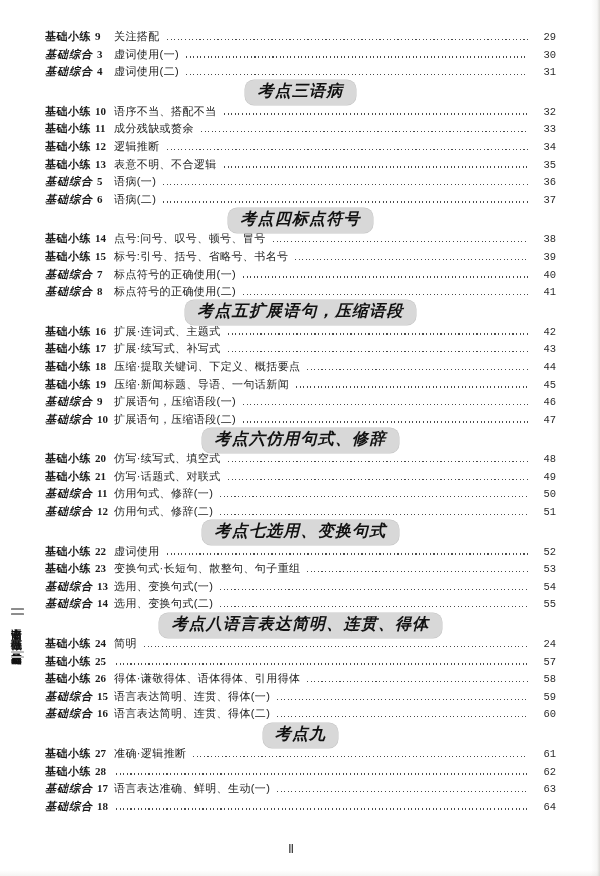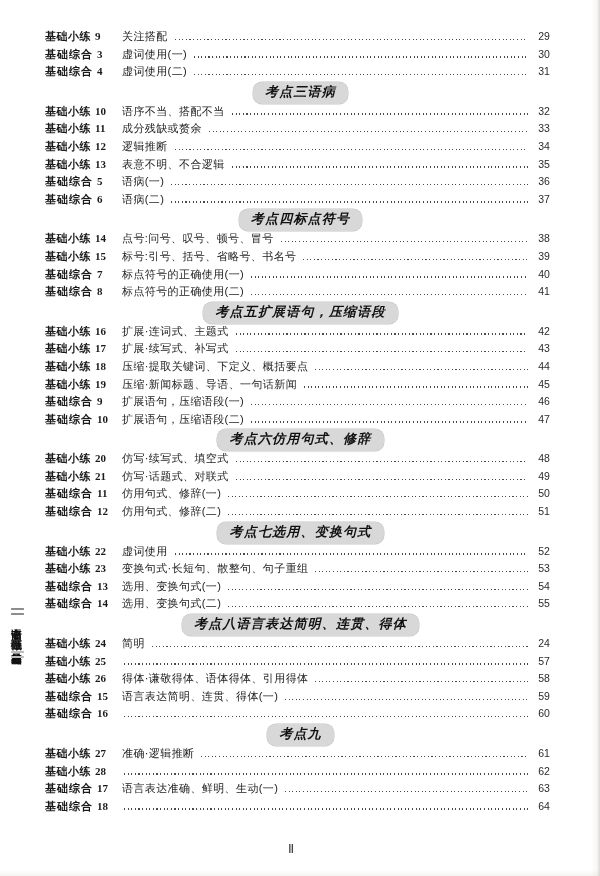--- a/index.html
+++ b/index.html
@@ -11,34 +11,34 @@
   }
   .page-edge{
     position:absolute;inset:0;pointer-events:none;
     background:
       linear-gradient(to left, rgba(190,186,180,.55) 0px, rgba(220,218,214,.25) 3px, rgba(255,255,255,0) 9px),
       linear-gradient(to top, rgba(225,223,219,.35) 0px, rgba(255,255,255,0) 6px);
   }
   
   .toc{position:absolute;left:45px;right:44px;top:29px;}
   .row{display:flex;align-items:baseline;height:17.6px;white-space:nowrap;}
-  .row .label{display:inline-flex;align-items:baseline;min-width:69px;margin-right:8px;font-weight:bold;font-size:11px;}
+  .row .label{display:inline-flex;align-items:baseline;min-width:69px;margin-right:0;font-weight:bold;font-size:11px;}
   .row .cat{letter-spacing:.5px;}
-  .row.comprehensive .cat{font-family:"Liberation Serif",serif;letter-spacing:1px;}
+  .row.comprehensive .cat{font-family:"Liberation Serif",serif;font-style:italic;letter-spacing:1px;}
   .row .num{font-family:"Liberation Serif",serif;font-weight:bold;font-size:11px;margin-left:4px;}
   .row .title{font-family:Liberation Sans, sans-serif;font-size:11px;letter-spacing:.4px;margin-right:5px;color:#1c1c1c;}
   .row .leader{flex:1 1 auto;height:1.3px;margin:0 4px 0 2px;
     background:repeating-linear-gradient(90deg,#4a4a4a 0 1.1px,transparent 1.1px 3.6px);}
-  .row .pagenum{width:24px;text-align:center;font-family:Liberation Sans, sans-serif;font-size:10.5px;color:#2b2b2b;}
+  .row .pagenum{width:24px;text-align:right;font-family:Liberation Mono, monospace;font-size:10.5px;color:#2b2b2b;}
   .header-row{height:22px;display:flex;justify-content:center;align-items:center;}
   .badge{
     display:inline-flex;align-items:baseline;
     background:#d8d8d8;border-radius:9px;padding:1px 12px 3px;
     font-family:"Liberation Serif",serif;font-style:italic;font-weight:bold;
-    font-size:13px;letter-spacing:1.2px;color:#111;
+    font-size:16px;letter-spacing:1.2px;color:#111;
     box-shadow:0 0 0 .5px #c6c6c6;
   }
   
   .sidebar{position:absolute;left:7px;top:606px;width:20px;
     display:flex;flex-direction:column;align-items:center;}
   .mark{width:13px;height:2px;background:#8d8d8d;margin:1.5px 0;border-radius:.5px;}
   .mark.light{background:#bdbdbd;}
   .vtext{writing-mode:vertical-rl;text-orientation:upright;
     font-weight:bold;font-size:10.5px;line-height:20px;letter-spacing:.5px;
     color:#101010;margin:4px 0 3px;}
@@ -414,20 +414,21 @@
     <span class="title">语言表达简明、连贯、得体(一)</span>
     <span class="leader"></span>
     <span class="pagenum">59</span>
   </div>
 
   <div class="row comprehensive">
     <span class="label">
         <span class="cat">基础综合</span>
         <span class="num">16</span>
       </span>
+    <span class="title">语言表达简明、连贯、得体(二)</span>
     <span class="leader"></span>
     <span class="pagenum">60</span>
   </div>
 
   <div class="header-row">
     <span class="badge">
         <span>考点九</span>
       </span>
   </div>
 

